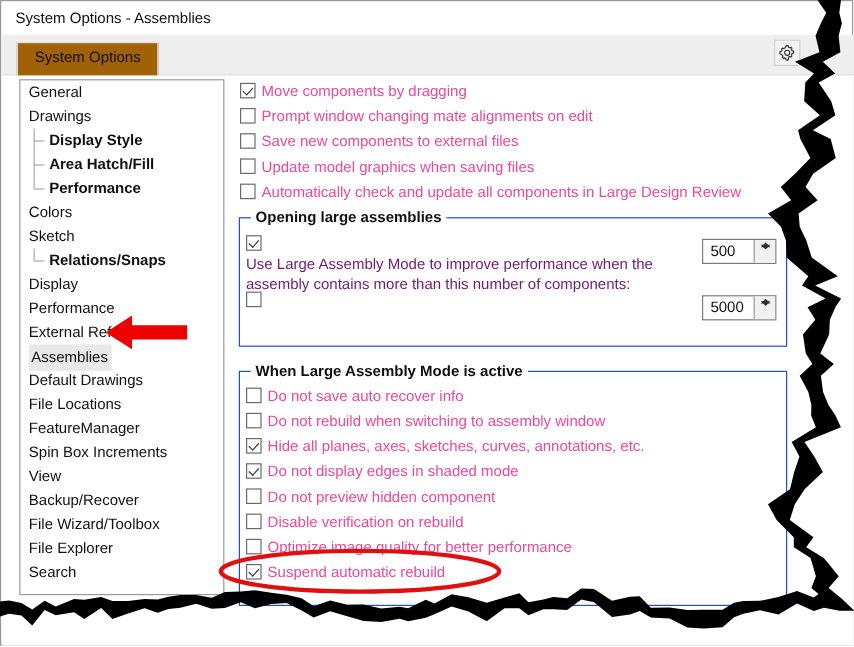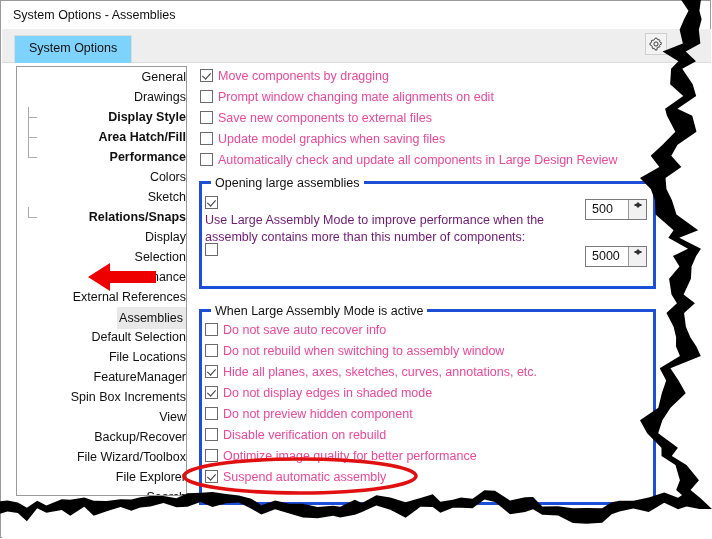--- a/index.html
+++ b/index.html
@@ -49,21 +49,21 @@
     width: 709px; height: 34px;
     background: #eeeeee;
     border-bottom: 1px solid #dcdcdc;
     box-sizing: border-box;
   }
   #tab-system-options {
     position: absolute;
     left: 12px; top: 6px;
     height: 28px;
     padding: 5px 14px 0 14px;
-    background: #7dd3fc;
+    background: #a16207;
     border: 1px solid #dcdcdc;
     border-bottom: none;
     box-sizing: border-box;
     font-size: 12.5px;
     color: #101010;
     white-space: nowrap;
   }
   #gear-button {
     position: absolute;
     left: 644px; top: 32px;
@@ -84,21 +84,20 @@
 
   
   #sidebar {
     position: absolute;
     left: 14px; top: 3px;
     width: 171px; height: 430px;
     border: 1px solid #9a9a9a;
     background: #ffffff;
     box-sizing: border-box;
     overflow: hidden;
-    text-align: right;
   }
   .side-item {
     position: relative;
     height: 20px;
     line-height: 20px;
     font-size: 12.5px;
     color: #101010;
     white-space: nowrap;
     padding-left: 7px;
   }
@@ -155,22 +154,23 @@
     left: 3px; top: 1px;
     width: 4px; height: 7px;
     border: solid #3a3a3a;
     border-width: 0 1.6px 1.6px 0;
     transform: rotate(42deg);
   }
 
   
   .groupbox {
     position: absolute;
-    border: 3px solid #1d4ed8;
-    box-sizing: border-box;
+    border: 1px solid #1d4ed8;
+    box-sizing: border-box;
+    font-weight: bold;
   }
   .group-title {
     position: absolute;
     top: -8px; left: 9px;
     background: #ffffff;
     padding: 0 4px;
     font-size: 12.5px;
     color: #101010;
     white-space: nowrap;
   }
@@ -259,25 +259,24 @@
     <div id="sidebar">
         <div class="side-item"><span class="lbl">General</span></div>
         <div class="side-item"><span class="lbl">Drawings</span></div>
         <div class="side-item child"><span class="tree-line" style="top:0;height:20px"></span><span class="tree-tick"></span><span class="lbl">Display Style</span></div>
         <div class="side-item child"><span class="tree-line" style="top:0;height:20px"></span><span class="tree-tick"></span><span class="lbl">Area Hatch/Fill</span></div>
         <div class="side-item child"><span class="tree-line" style="top:0;height:10px"></span><span class="tree-tick"></span><span class="lbl">Performance</span></div>
         <div class="side-item"><span class="lbl">Colors</span></div>
         <div class="side-item"><span class="lbl">Sketch</span></div>
         <div class="side-item child"><span class="tree-line" style="top:0;height:10px"></span><span class="tree-tick"></span><span class="lbl">Relations/Snaps</span></div>
         <div class="side-item"><span class="lbl">Display</span></div>
-        <div class="side-item"><span class="lbl">Selection</span></div>
         <div class="side-item"><span class="lbl">Performance</span></div>
         <div class="side-item"><span class="lbl">External References</span></div>
         <div class="side-item selected"><span class="lbl">Assemblies</span></div>
-        <div class="side-item"><span class="lbl">Default Selection</span></div>
+        <div class="side-item"><span class="lbl">Default Drawings</span></div>
         <div class="side-item"><span class="lbl">File Locations</span></div>
         <div class="side-item"><span class="lbl">FeatureManager</span></div>
         <div class="side-item"><span class="lbl">Spin Box Increments</span></div>
         <div class="side-item"><span class="lbl">View</span></div>
         <div class="side-item"><span class="lbl">Backup/Recover</span></div>
         <div class="side-item"><span class="lbl">File Wizard/Toolbox</span></div>
         <div class="side-item"><span class="lbl">File Explorer</span></div>
         <div class="side-item"><span class="lbl">Search</span></div>
       </div>
 
@@ -303,21 +302,21 @@
         <div class="groupbox" style="left:5px;top:246px;width:457px;height:196px">
           <span class="group-title">When Large Assembly Mode is active</span>
         </div>
         <div class="chk-row" style="left:11px;top:257px"><span class="cb"></span><span>Do not save auto recover info</span></div>
         <div class="chk-row" style="left:11px;top:278px"><span class="cb"></span><span>Do not rebuild when switching to assembly window</span></div>
         <div class="chk-row" style="left:11px;top:299px"><span class="cb checked"></span><span>Hide all planes, axes, sketches, curves, annotations, etc.</span></div>
         <div class="chk-row" style="left:11px;top:320px"><span class="cb checked"></span><span>Do not display edges in shaded mode</span></div>
         <div class="chk-row" style="left:11px;top:341px"><span class="cb"></span><span>Do not preview hidden component</span></div>
         <div class="chk-row" style="left:11px;top:362px"><span class="cb"></span><span>Disable verification on rebuild</span></div>
         <div class="chk-row" style="left:11px;top:383px"><span class="cb"></span><span>Optimize image quality for better performance</span></div>
-        <div class="chk-row" style="left:11px;top:404px"><span class="cb checked"></span><span>Suspend automatic assembly</span></div>
+        <div class="chk-row" style="left:11px;top:404px"><span class="cb checked"></span><span>Suspend automatic rebuild</span></div>
       </div>
 
   </div>
 </div>
 
 <svg id="ann-arrow" width="80" height="40">
   <polygon points="4,19 26,5 26,13 72,13 72,25 26,25 26,33" fill="#ee0000"></polygon>
 </svg>
 
 <svg id="ann-ellipse" width="250" height="48">

